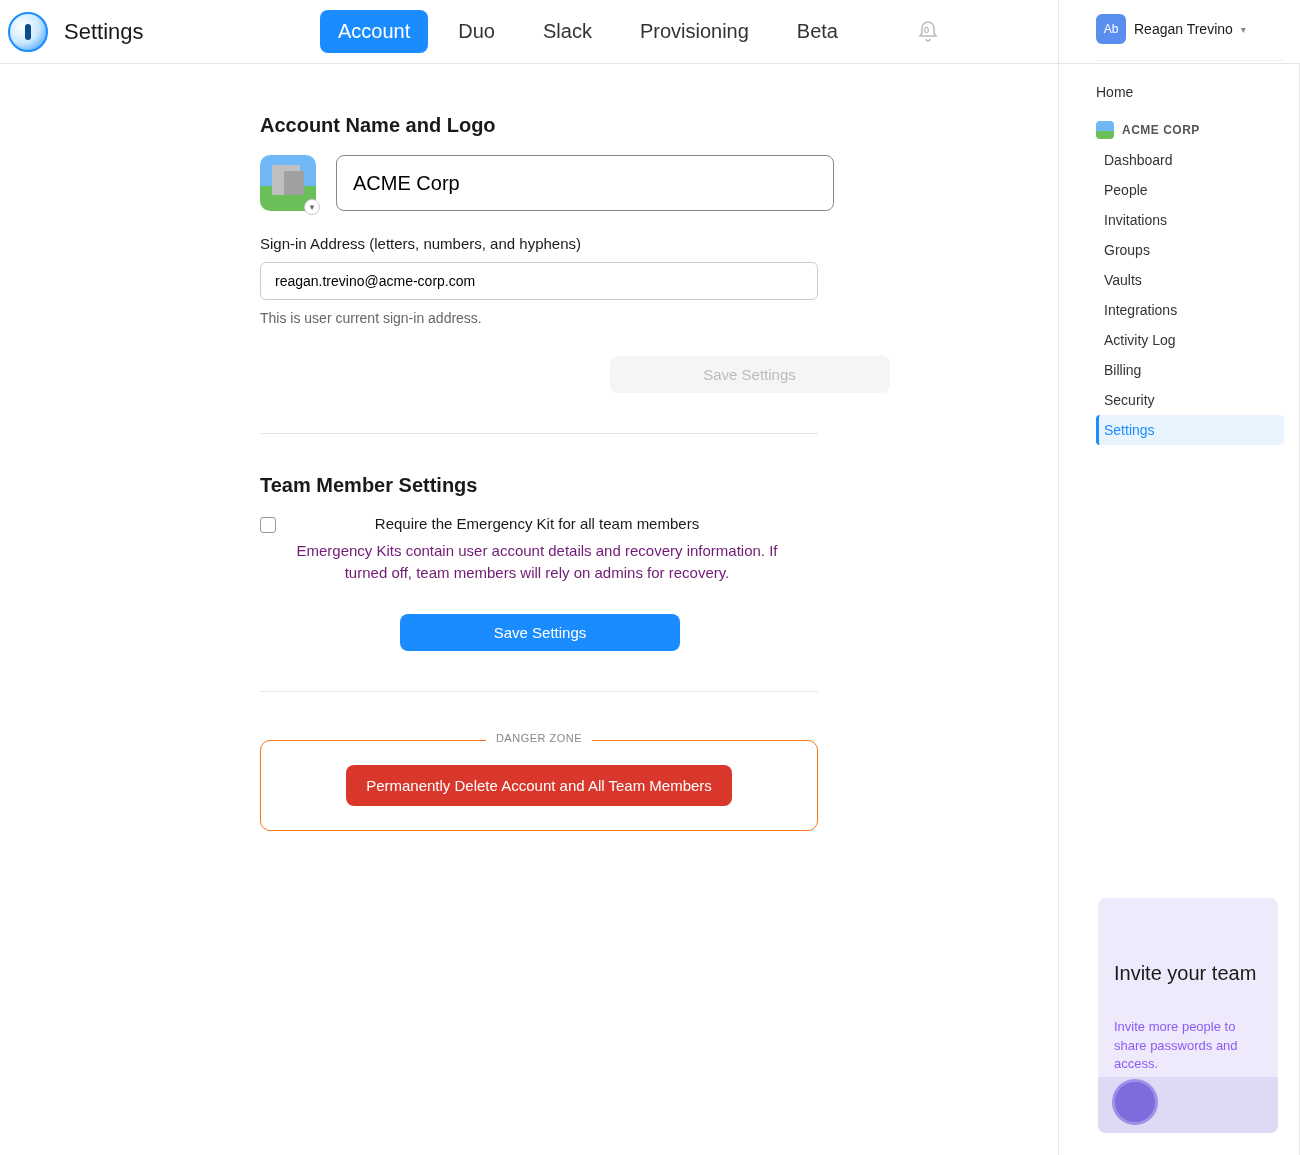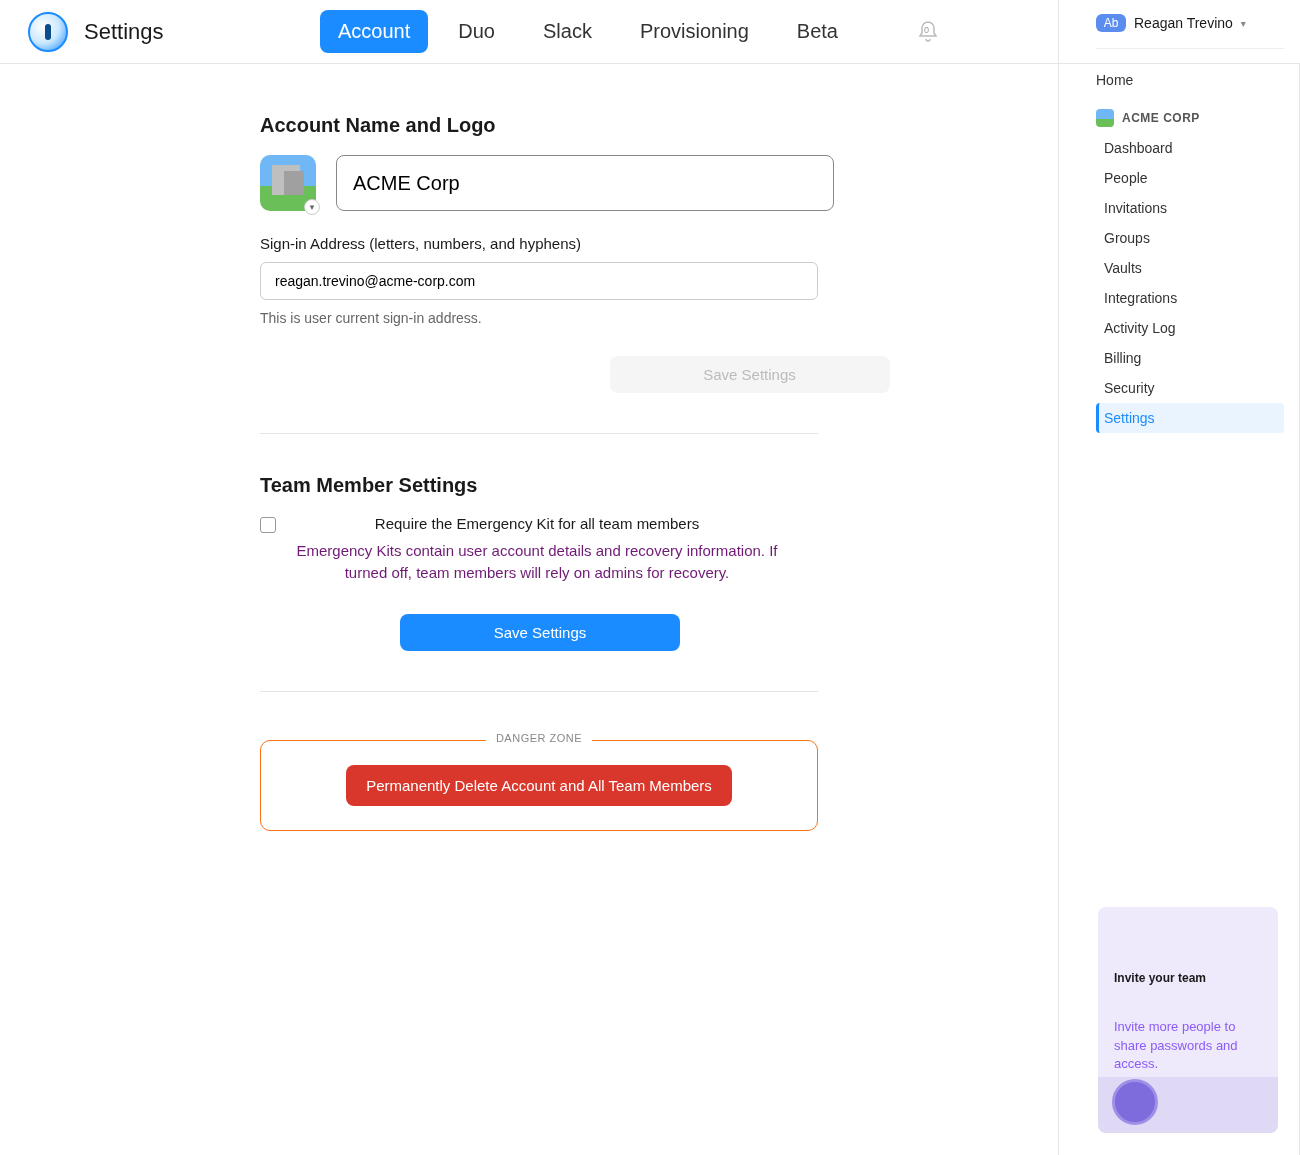--- a/index.html
+++ b/index.html
@@ -9,21 +9,21 @@
       width: 1300px;
       height: 1155px;
       position: relative;
       color: #1a1a1a;
     }
     .top-bar {
       height: 64px;
       border-bottom: 1px solid #e5e5e5;
       display: flex;
       align-items: center;
-      padding: 0 28px;
+      padding: 0 8px;
       position: relative;
     }
     .logo-circle {
       width: 40px;
       height: 40px;
       border-radius: 50%;
       border: 2px solid #1a8cff;
       display: flex;
       align-items: center;
       justify-content: center;
@@ -250,21 +250,21 @@
       display: flex;
       align-items: center;
       gap: 8px;
       cursor: pointer;
       padding-bottom: 16px;
       border-bottom: 1px solid #eee;
       margin-bottom: 16px;
     }
     .avatar {
       width: 30px;
-      height: 18px;
+      height: 30px;
       border-radius: 6px;
       background: #5b8def;
       color: #fff;
       font-size: 12px;
       display: flex;
       align-items: center;
       justify-content: center;
     }
     .user-name {
       font-size: 14px;
@@ -314,22 +314,22 @@
       position: absolute;
       right: 22px;
       bottom: 22px;
       width: 180px;
       background: #eee9fb;
       border-radius: 8px;
       padding: 16px 16px 60px 16px;
       overflow: hidden;
     }
     .invite-title {
-      font-size: 12px;
-      font-weight: 700;
+      font-size: 20px;
+      font-weight: 400;
       margin-bottom: 6px;
       margin-top: 48px;
     }
     .invite-desc {
       font-size: 13px;
       color: #8b5cf6;
       line-height: 1.4;
       margin-top: 33px;
     }
     .invite-illus {

